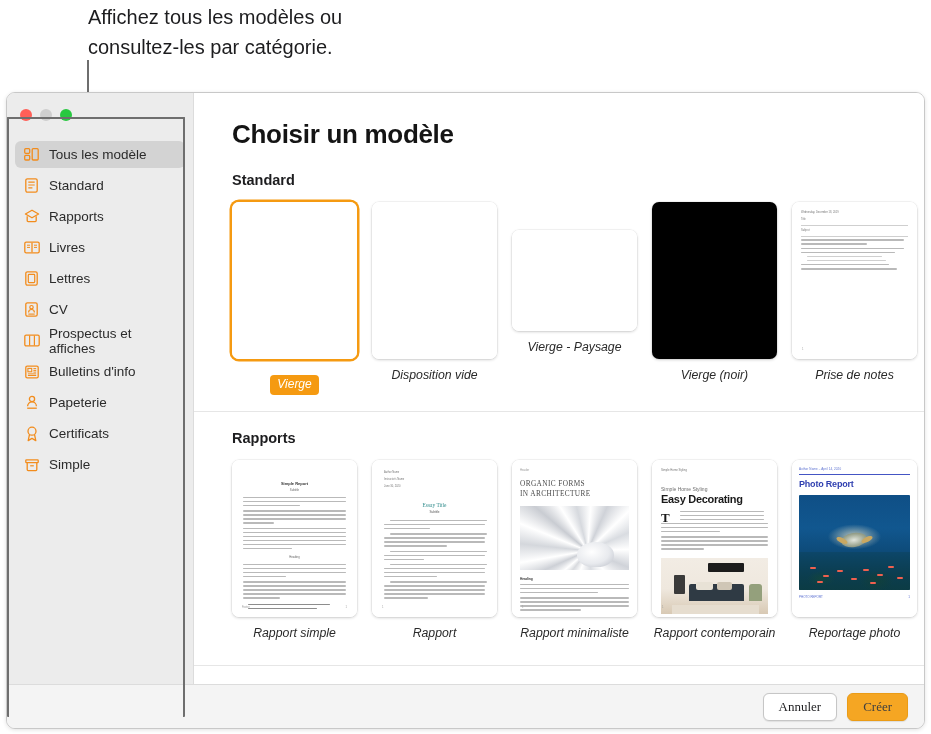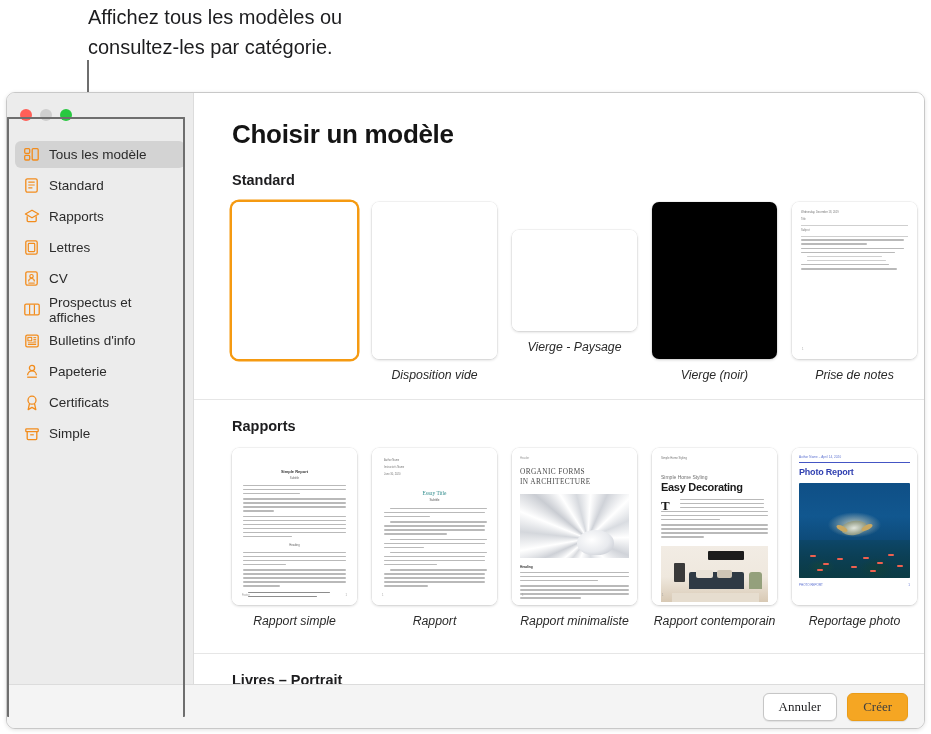--- a/index.html
+++ b/index.html
@@ -282,20 +282,30 @@
               <span class="ic">
                 <svg width="16" height="15" viewBox="0 0 16 15">
                   <path d="M8 1.2 L14.6 5 L8 8.8 L1.4 5 Z" fill="none" stroke="#f28c1c" stroke-width="1.3" stroke-linejoin="round"></path>
                   <path d="M3.2 7.2 V11.6 a1 1 0 0 0 1 1 H11.2 a1 1 0 0 0 1 -1 V7.2" fill="none" stroke="#f28c1c" stroke-width="1.3" stroke-linejoin="round"></path>
                 </svg>
               </span>
               <span>Rapports</span>
             </div>
             <div class="side-item">
               <span class="ic">
+                <svg width="16" height="13" viewBox="0 0 16 13">
+                  <rect x="0.8" y="1.2" width="14.4" height="10.6" rx="1.4" fill="none" stroke="#f28c1c" stroke-width="1.3"></rect>
+                  <line x1="8" y1="1.8" x2="8" y2="11.2" stroke="#f28c1c" stroke-width="1.3"></line>
+                  <path d="M3 4.2 H6 M3 6.4 H6 M10 4.2 H13 M10 6.4 H13" stroke="#f28c1c" stroke-width="1" fill="none"></path>
+                </svg>
+              </span>
+              <span>Livres</span>
+            </div>
+            <div class="side-item">
+              <span class="ic">
                 <svg width="13" height="15" viewBox="0 0 13 15">
                   <rect x="0.8" y="0.8" width="11.4" height="13.4" rx="1.6" fill="none" stroke="#f28c1c" stroke-width="1.3"></rect>
                   <rect x="3.3" y="3.4" width="6.4" height="8.2" rx="0.8" fill="none" stroke="#f28c1c" stroke-width="1.2"></rect>
                 </svg>
               </span>
               <span>Lettres</span>
             </div>
             <div class="side-item">
               <span class="ic">
                 <svg width="13" height="15" viewBox="0 0 13 15">
@@ -363,20 +373,23 @@
         <div class="scroll-area">
 
           <div class="page-title">Choisir un modèle</div>
 
           <div class="sec-head">Standard</div>
           <div class="row">
 
             <div class="cell">
               <div class="thumb selected">
                 <div class="doc"></div>
+              </div>
+              <div class="cap-wrap">
+                <span class="cap badge">Vierge</span>
               </div>
             </div>
 
             <div class="cell">
               <div class="thumb">
                 <div class="doc"></div>
               </div>
               <div class="cap">Disposition vide</div>
             </div>
 

